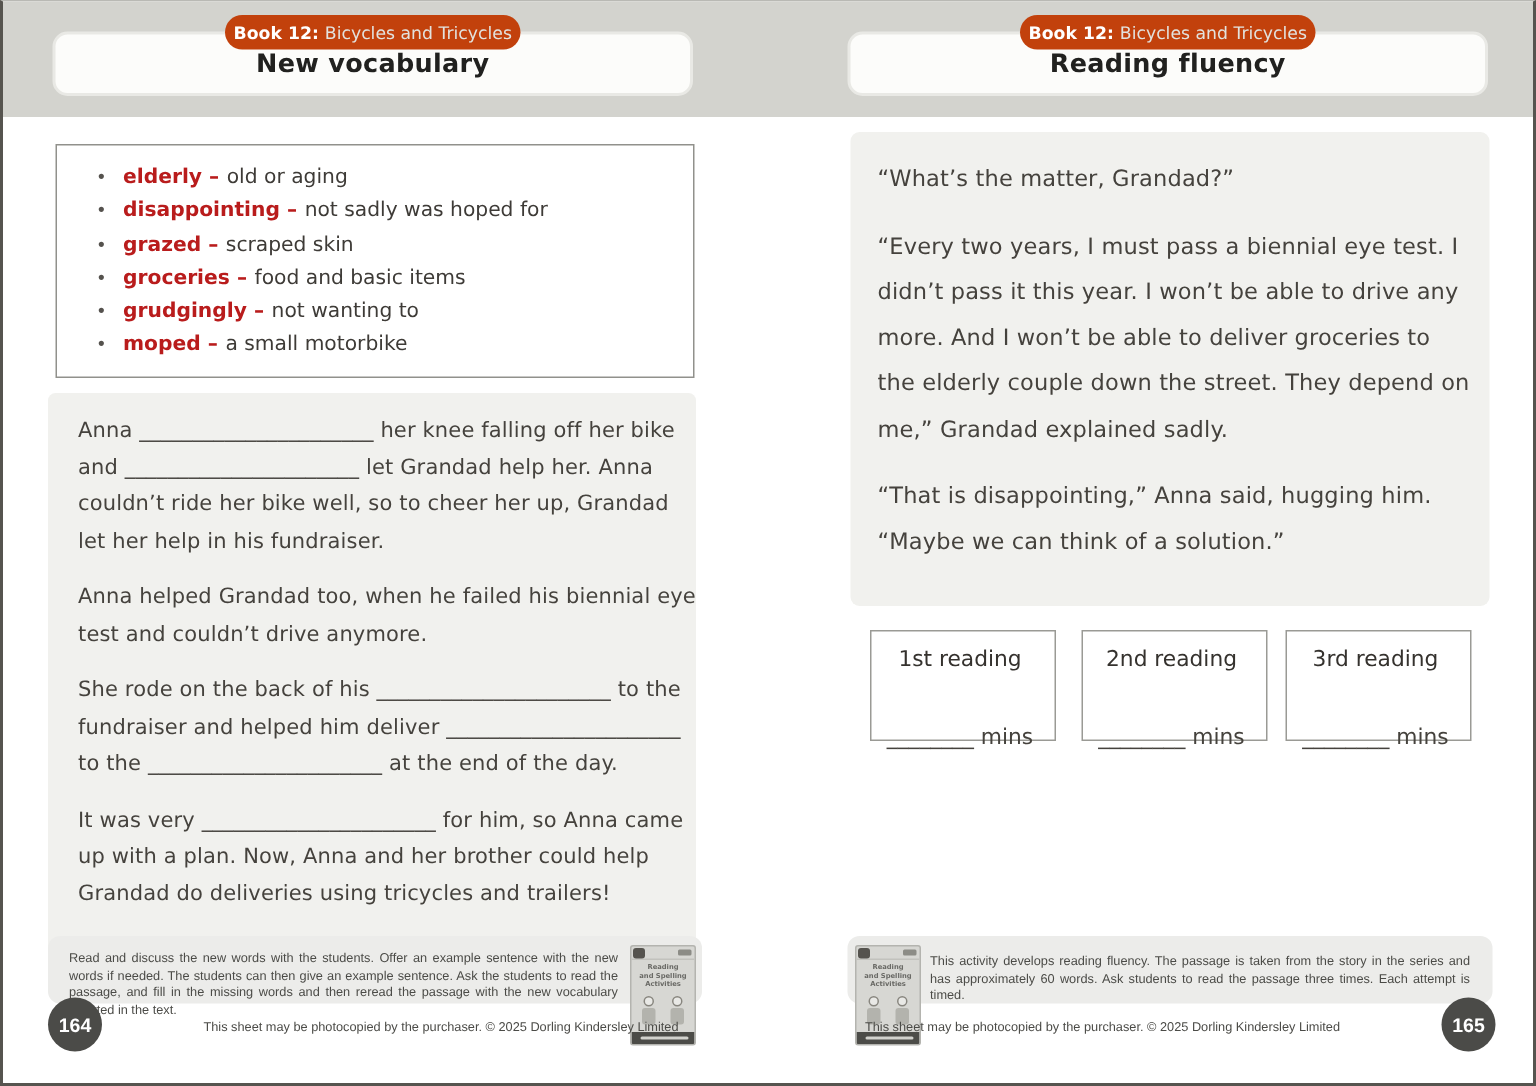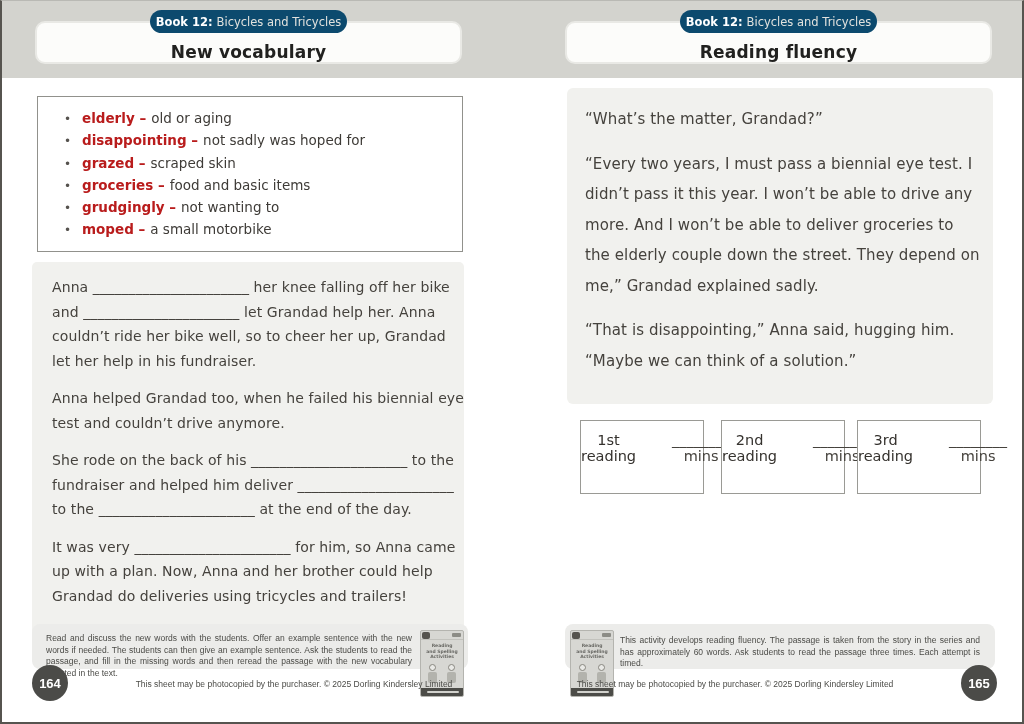--- a/index.html
+++ b/index.html
@@ -7,28 +7,28 @@
   body { font-family:"DejaVu Sans", sans-serif; }
   .frame {
     position:relative; width:1024px; height:724px; background:#ffffff;
     border:2px solid #56544f; border-top:1px solid #b9b9b4; overflow:hidden;
   }
   
   .header-band { position:absolute; left:0; top:0; width:1024px; height:77px; background:#d3d3ce; }
   .header-panel {
     position:absolute; top:20px; height:43px; width:427px;
     background:#fcfcfa; border:2px solid #e9e9e5; border-radius:10px;
-    display:flex; align-items:flex-end; justify-content:center;
+    display:flex; align-items:center; justify-content:center;
   }
   .header-panel.left  { left:33px; }
   .header-panel.right { left:563px; }
   .header-title { font-size:17px; font-weight:bold; color:#21211f; letter-spacing:0.2px; }
   .header-pill {
     position:absolute; top:9px; width:197px; height:23px; border-radius:12px;
-    background:#0c4a6e; display:flex; align-items:center; justify-content:center;
+    background:#c2410c; display:flex; align-items:center; justify-content:center;
     font-size:11.5px; color:#e2e2de; white-space:nowrap;
   }
   .header-pill.left  { left:148px; }
   .header-pill.right { left:678px; }
   .header-pill .book { font-weight:bold; color:#ffffff; }
   .header-pill .topic { margin-left:4px; }
 
   
   .vocab-box {
     position:absolute; left:35px; top:95px; width:426px; height:156px;
@@ -53,21 +53,21 @@
     background:#f1f1ee; border-radius:6px; padding:16px 0 0 18px;
   }
   .reading-panel .para {
     width:398px; font-size:15px; line-height:30.5px; color:#45423d;
     margin-bottom:14px; letter-spacing:0.1px;
   }
 
   .timing-box {
     position:absolute; top:419px; width:124px; height:74px;
     background:#ffffff; border:1.5px solid #9a9a95;
-    display:flex; flex-direction:row; justify-content:space-between;
+    display:flex; flex-direction:column; justify-content:space-between;
     padding:11px 4px 10px 0; text-align:center;gap:36px;
   }
   .timing-box .label { font-size:14.5px; color:#35322e; }
   .timing-box .value { font-size:14.5px; color:#45423d; }
   .tb1 { left:578px; } .tb2 { left:719px; } .tb3 { left:855px; }
 
   
   .note-box {
     position:absolute; top:623px; height:45px; background:#ececE9; background:#ececea;
     border-radius:8px;

